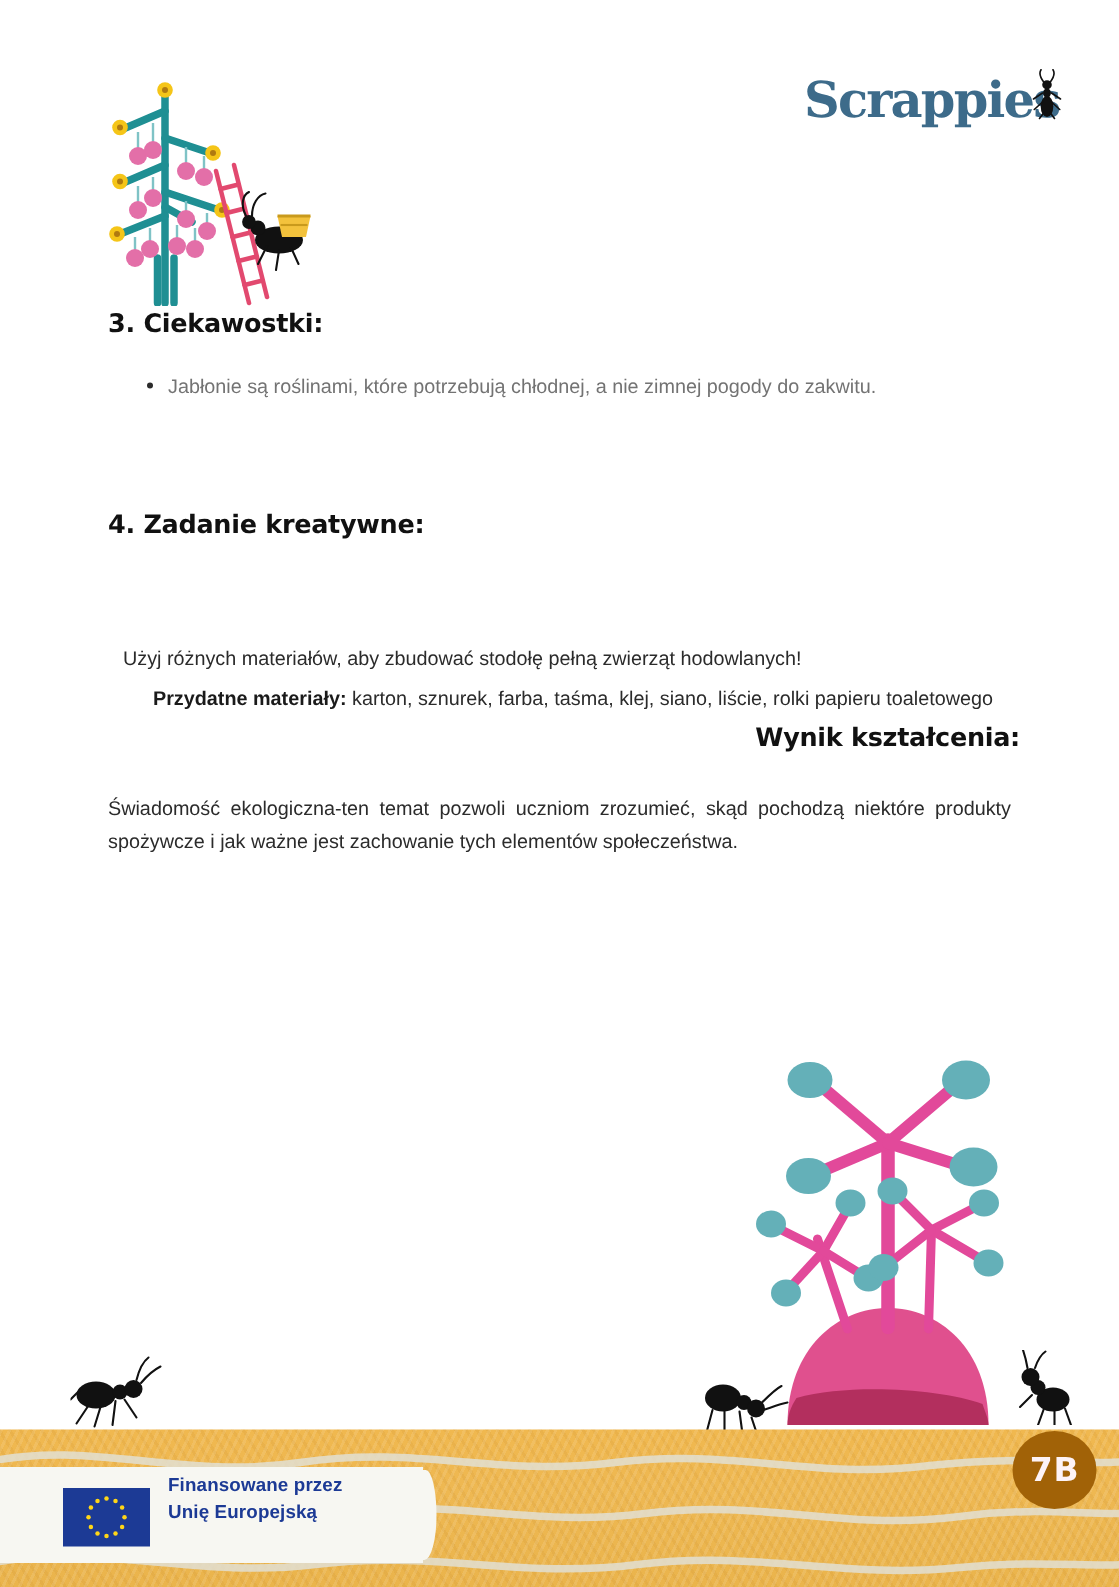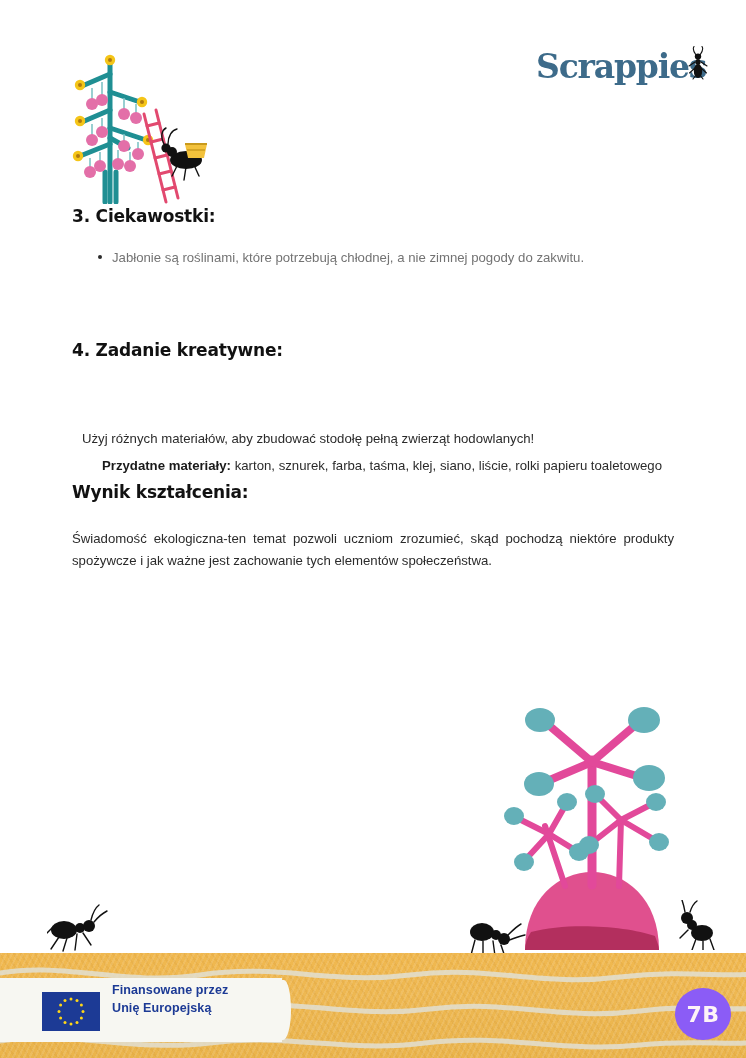--- a/index.html
+++ b/index.html
@@ -189,25 +189,25 @@
     font-weight: 700;
     font-size: 12.5px;
     line-height: 18px;
     letter-spacing: 0.1px;
   }
 
   
   #page-badge {
     position: absolute;
     left: 675px;
-    top: 988px;
+    top: 954px;
     width: 56px;
     height: 52px;
     border-radius: 50%;
-    background: #8b5cf6;
+    background: #a16207;
     display: flex;
     align-items: center;
     justify-content: center;
     color: #fdf3f7;
     font-family: "DejaVu Sans", sans-serif;
     font-weight: 700;
     font-size: 22px;
     letter-spacing: 0.5px;
   }
 </style>
@@ -336,21 +336,21 @@
   <div class="col" style="top:340px;">
     <h2 class="heading">4. Zadanie kreatywne:</h2>
   </div>
   <div class="col body-text indent-1" style="top:390px;">Użyj różnych materiałów, aby zbudować stodołę pełną zwierząt hodowlanych!</div>
 
   <div class="col body-text indent-1 materials" style="top:417px; width:600px;text-align:center;">
     <b>Przydatne materiały:</b>
     <span>karton, sznurek, farba, taśma, klej, siano, liście, rolki papieru toaletowego</span>
   </div>
 
-  <div class="col" style="top:482px;">
+  <div class="col" style="top:482px;text-align:right;">
     <h2 class="heading">Wynik kształcenia:</h2>
   </div>
   <div class="col body-text justify" style="top:528px; width:602px;">Świadomość ekologiczna-ten temat pozwoli uczniom zrozumieć, skąd pochodzą niektóre produkty spożywcze i jak ważne jest zachowanie tych elementów społeczeństwa.</div>
 
   <svg id="plant-illustration" viewBox="0 0 210 250">
 
     <path d="M38 250 C38 198, 72 172, 105 172 C138 172, 172 198, 172 250 Z" fill="#e0508e"></path>
     <path d="M44 232 C80 222, 140 226, 168 236 C170 242, 172 246, 172 250 L38 250 C38 244, 40 238, 44 232 Z" fill="#b32f5e"></path>
 
     <g stroke="#e2499a" stroke-width="9" fill="none" stroke-linecap="round">

